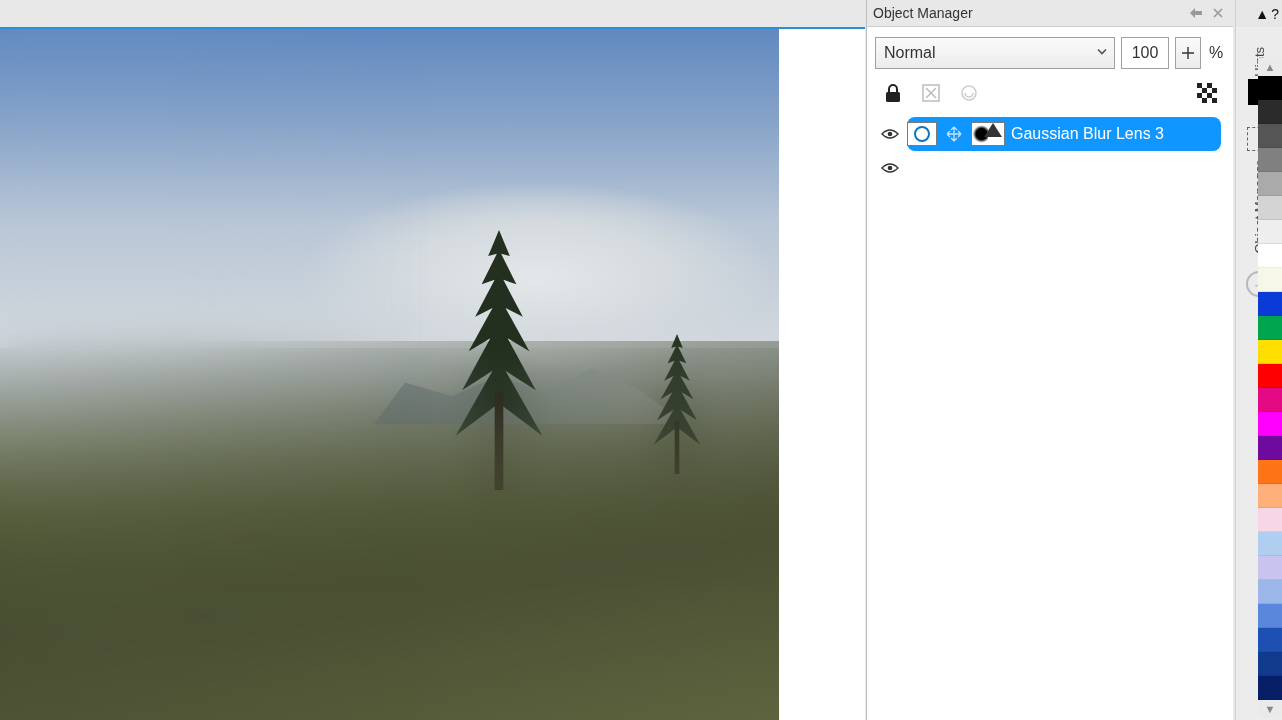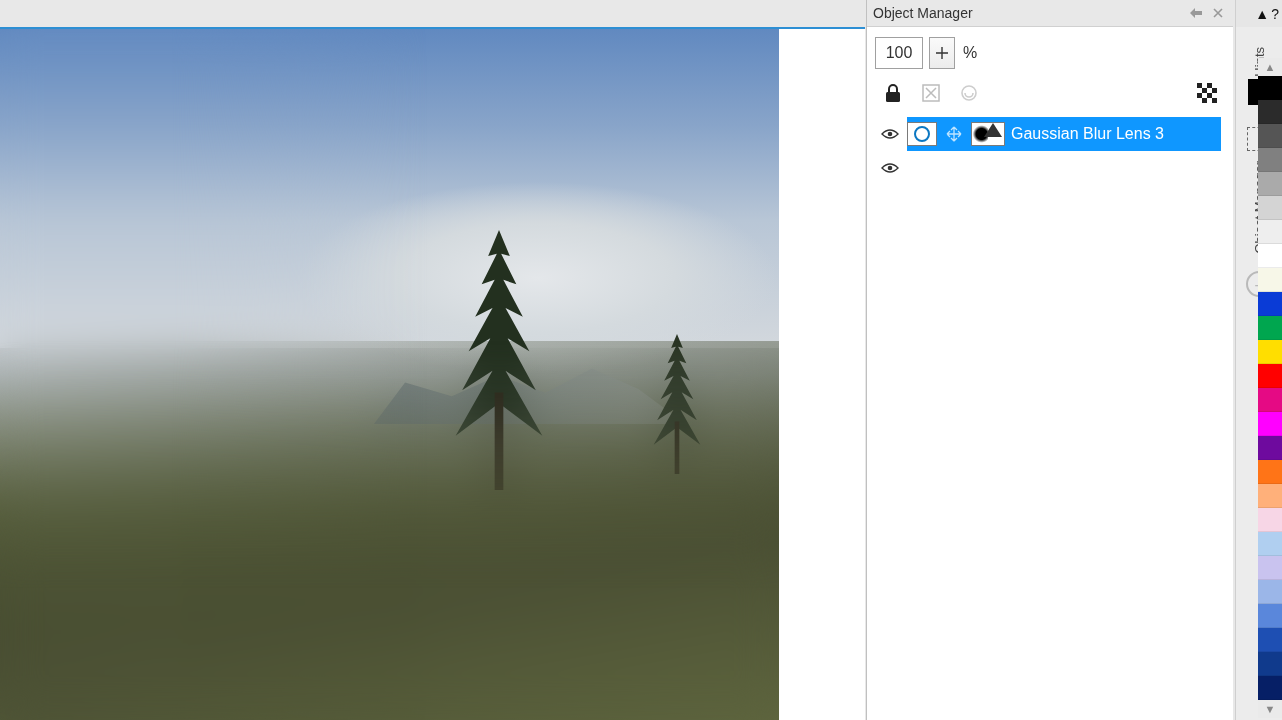--- a/index.html
+++ b/index.html
@@ -107,21 +107,21 @@
 .ico-btn.dis { color:#bcbcbc; }
 
 .layer-list { border-top:0; }
 .layer {
   display:flex; align-items:center; height:34px; gap:6px;
   padding: 0 4px;
 }
 .layer.selected { background:transparent; }
 .layer.selected .sel-strip { background:#0f97ff; color:#fff; }
 .vis { width:22px; display:flex; justify-content:center; }
-.sel-strip { flex:1; display:flex; align-items:center; height:100%; gap:6px; padding-right:8px; }
+.sel-strip { flex:1; display:flex; align-items:center; height:100%; gap:6px; padding-right:8px;border-radius:8px; }
 .sel-strip.gray { background:transparent; }
 .thumb { width:30px; height:24px; border:1px solid #7a7a7a; background:#fff; display:flex; align-items:center; justify-content:center; position:relative; }
 .thumb.lens { background:#fff; }
 .thumb.lens::after { content:""; width:12px; height:12px; border:2px solid #0b77c2; border-radius:50%; }
 .move-ico { width:22px; display:flex; justify-content:center; color:#4bb6ff; }
 .mask-thumb { width:34px; height:24px; border:1px solid #7a7a7a; background:#fff; position:relative; overflow:hidden; }
 .mask-thumb::before { content:""; position:absolute; left:0; top:0; width:50%; height:100%;
   background: radial-gradient(circle at 60% 50%, #000 0%, #000 38%, #fff 60%); }
 .mask-thumb::after { content:""; position:absolute; right:2px; top:0; width:0; height:0;
   border-left:9px solid transparent; border-right:9px solid transparent; border-bottom:14px solid #333; }
@@ -195,20 +195,28 @@
     </span>
     <span class="hdr-btn">
       <svg width="10" height="10" viewBox="0 0 10 10">
           <path d="M1 1 L9 9 M9 1 L1 9" stroke="#999" stroke-width="1.6"></path>
         </svg>
     </span>
   </div>
 
   <div class="panel-body">
     <div class="row1">
+      <div class="merge-select">
+        <span style="font-size:16px;">Normal</span>
+        <span class="chev">
+          <svg width="12" height="12" viewBox="0 0 12 12">
+              <path d="M2 4 L6 8 L10 4" fill="none" stroke="#555" stroke-width="1.6"></path>
+            </svg>
+        </span>
+      </div>
       <div class="opacity-field">
         <span>100</span>
       </div>
       <div class="opacity-stepper">
         <svg width="14" height="14" viewBox="0 0 14 14">
             <path d="M7 1 L7 13 M1 7 L13 7" stroke="#333" stroke-width="1.4"></path>
           </svg>
       </div>
       <div class="opacity-pct">%</div>
     </div>

